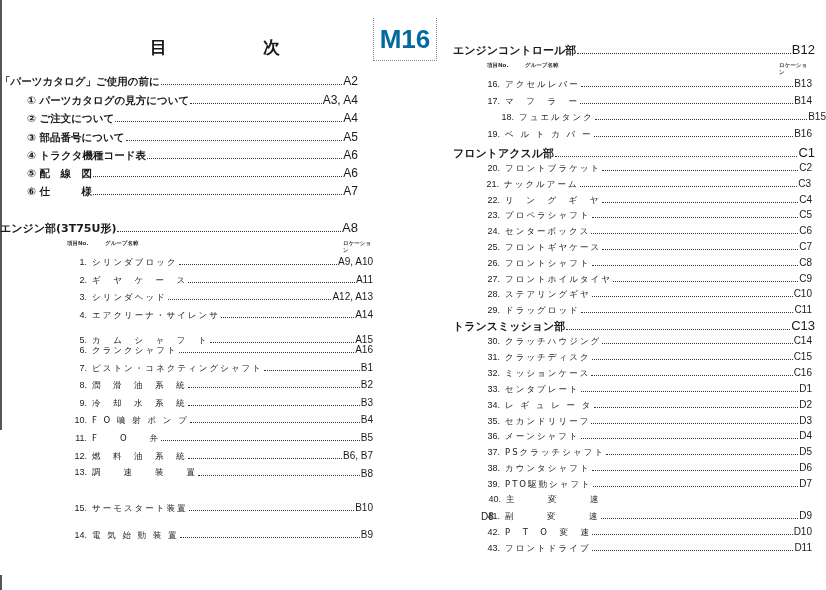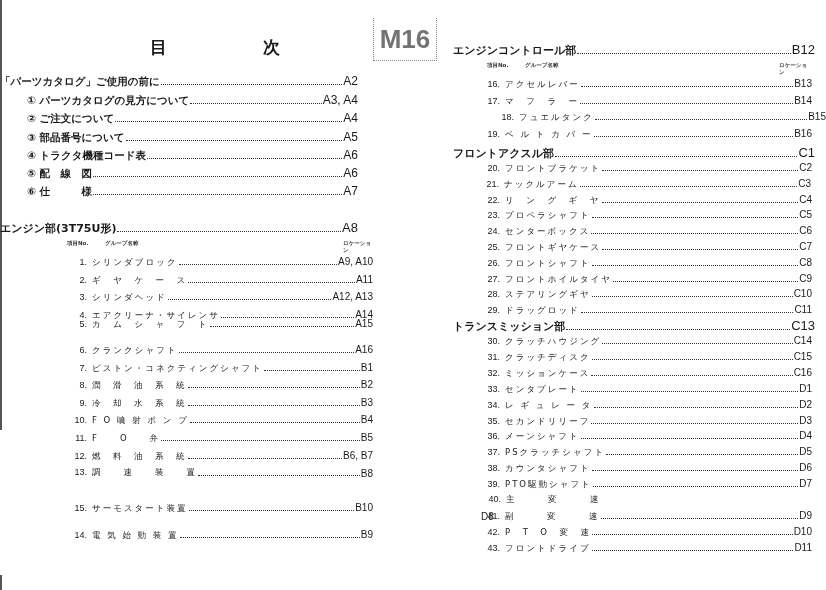--- a/index.html
+++ b/index.html
@@ -3,21 +3,21 @@
 <meta charset="utf-8">
 <style>
   html, body { margin:0; padding:0; background:#ffffff; }
   body { width:826px; height:590px; position:relative; overflow:hidden;
          font-family:"DejaVu Sans", sans-serif; color:#1a1a1a; }
   .edge { position:absolute; left:0; top:0; width:2px; height:430px; background:#555; }
   .edge2 { position:absolute; left:0; top:575px; width:2px; height:15px; background:#555; }
   .mbox { position:absolute; left:373px; top:18px; width:62px; height:42px;
           border-left:1px dotted #888; border-right:1px dotted #888; border-bottom:1px dotted #888;
           display:flex; align-items:center; justify-content:center; }
-  .mbox span { font-family:"Liberation Sans", sans-serif; font-weight:bold; font-size:26px; letter-spacing:0px; color:#737373; }
+  .mbox span { font-family:"Liberation Sans", sans-serif; font-weight:bold; font-size:26px; letter-spacing:0px; color:#0369a1; }
   .title { position:absolute; left:150px; top:36px; width:130px; display:flex; justify-content:space-between;
            font-size:17px; font-weight:bold; }
   .row { position:absolute; display:flex; align-items:baseline; white-space:nowrap; }
   .row .lbl { flex:0 0 auto; }
   .row .dots { flex:1 1 auto; border-bottom:1px dotted #333; margin:0 1px 3px 1px; height:1px; }
   .row .page { flex:0 0 auto; font-family:"Liberation Sans", sans-serif; }
   .intro { font-size:10.5px; font-weight:bold; }
   .intro .page { font-size:12px; font-weight:normal; }
   .sec { font-size:11px; font-weight:bold; }
   .sec .page { font-size:13px; font-weight:normal; }
@@ -101,21 +101,21 @@
     <div class="row item" style="left: 67px; top: 291.2px; width: 306px;">
       <span class="lbl"><span class="num">3.</span><span>シリンダヘッド</span></span>
       <span class="dots"></span>
       <span class="page">A12, A13</span>
     </div>
     <div class="row item" style="left: 67px; top: 308.8px; width: 306px;">
       <span class="lbl"><span class="num">4.</span><span>エアクリーナ・サイレンサ</span></span>
       <span class="dots"></span>
       <span class="page">A14</span>
     </div>
-    <div class="row item" style="left: 67px; top: 318px; width: 306px; justify-content: space-between;">
+    <div class="row item" style="left: 67px; top: 334px; width: 306px; justify-content: space-between;">
       <span class="lbl"><span class="num">5.</span><span>カ　ム　シ　ャ　フ　ト</span></span>
       <span class="dots"></span>
       <span class="page">A15</span>
     </div>
     <div class="row item" style="left: 67px; top: 344px; width: 306px;">
       <span class="lbl"><span class="num">6.</span><span>クランクシャフト</span></span>
       <span class="dots"></span>
       <span class="page">A16</span>
     </div>
     <div class="row item" style="left: 67px; top: 361.6px; width: 306px;">

